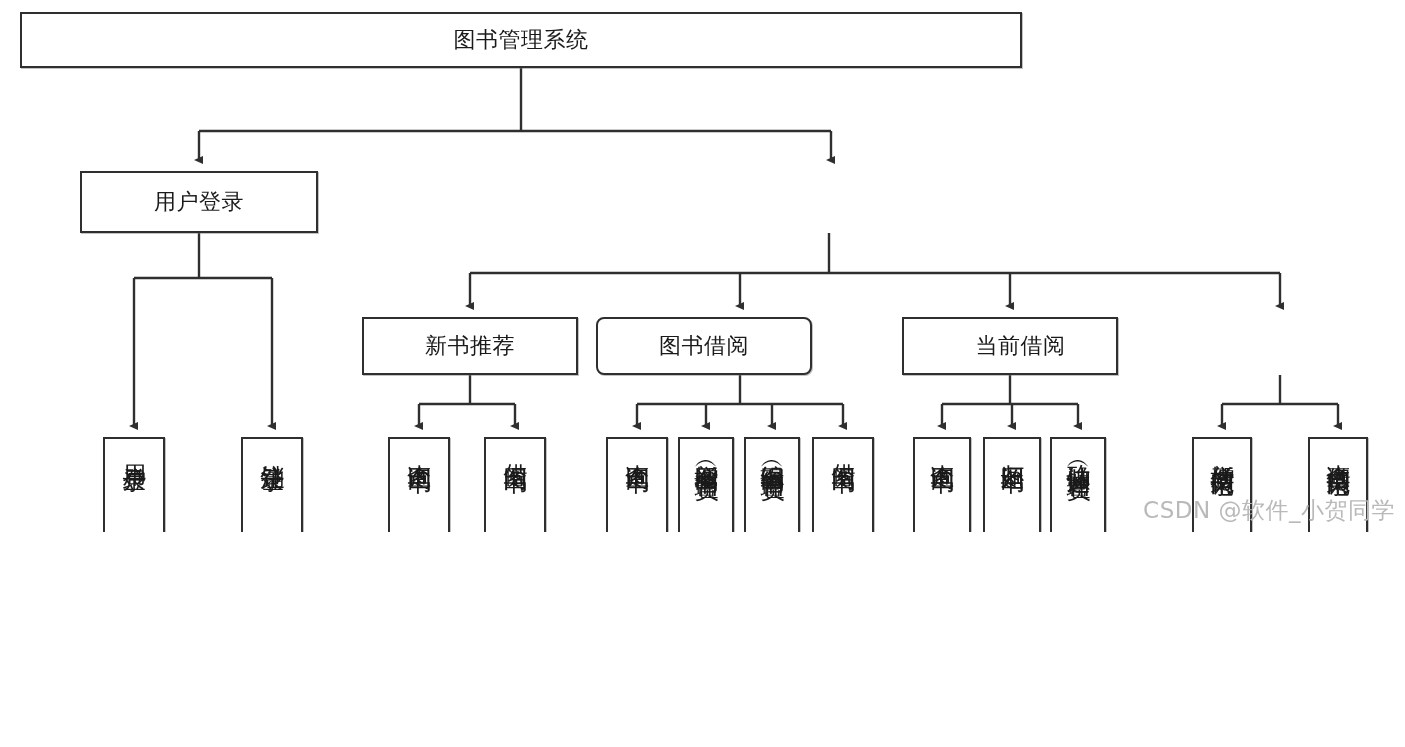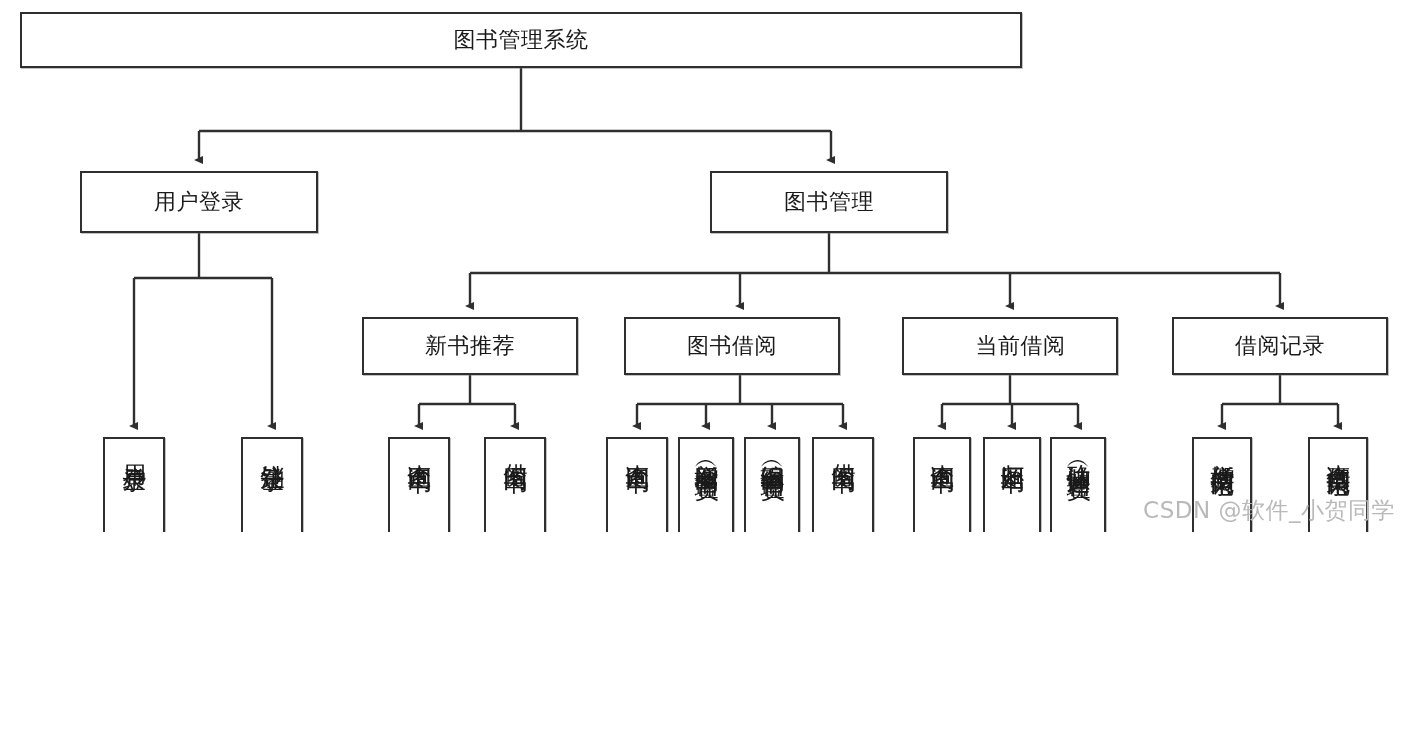--- a/index.html
+++ b/index.html
@@ -124,35 +124,29 @@
     </g>
   </svg>
 
   <div class="node horiz" id="node-root" style="left: 20px; top: 12px; width: 1002px; height: 56px;">
     <span class="label">图书管理系统</span>
   </div>
 
   <div class="node horiz" id="node-l1-0" style="left: 80px; top: 171px; width: 238px; height: 62px;">
     <span class="label">用户登录</span>
   </div>
-  <div class="node horiz" id="node-l1-1" style="left: 710px; top: 171px; width: 238px; height: 62px;">
-    <span class="label">图书管理</span>
-  </div>
 
   <div class="node horiz" id="node-l2-0" style="left: 362px; top: 317px; width: 216px; height: 58px;">
     <span class="label">新书推荐</span>
   </div>
-  <div class="node horiz" id="node-l2-1" style="left: 624px; top: 317px; width: 216px; height: 58px;">
+  <div class="node horiz" id="node-l2-1" style="left: 596px; top: 317px; width: 216px; height: 58px; border-radius: 8px;">
     <span class="label">图书借阅</span>
   </div>
   <div class="node horiz" id="node-l2-2" style="left: 902px; top: 317px; width: 216px; height: 58px; padding-left: 21px;">
     <span class="label">当前借阅</span>
-  </div>
-  <div class="node horiz" id="node-l2-3" style="left: 1172px; top: 317px; width: 216px; height: 58px;">
-    <span class="label">借阅记录</span>
   </div>
 
   <div class="node vert" id="node-leaf-0" style="left: 103px; top: 437px; width: 62px; height: 298px;">
     <span class="label">用户登录</span>
   </div>
   <div class="node vert" id="node-leaf-1" style="left: 241px; top: 437px; width: 62px; height: 298px;">
     <span class="label">注销登录</span>
   </div>
   <div class="node vert" id="node-leaf-2" style="left: 388px; top: 437px; width: 62px; height: 298px;">
     <span class="label">查询图书</span>

